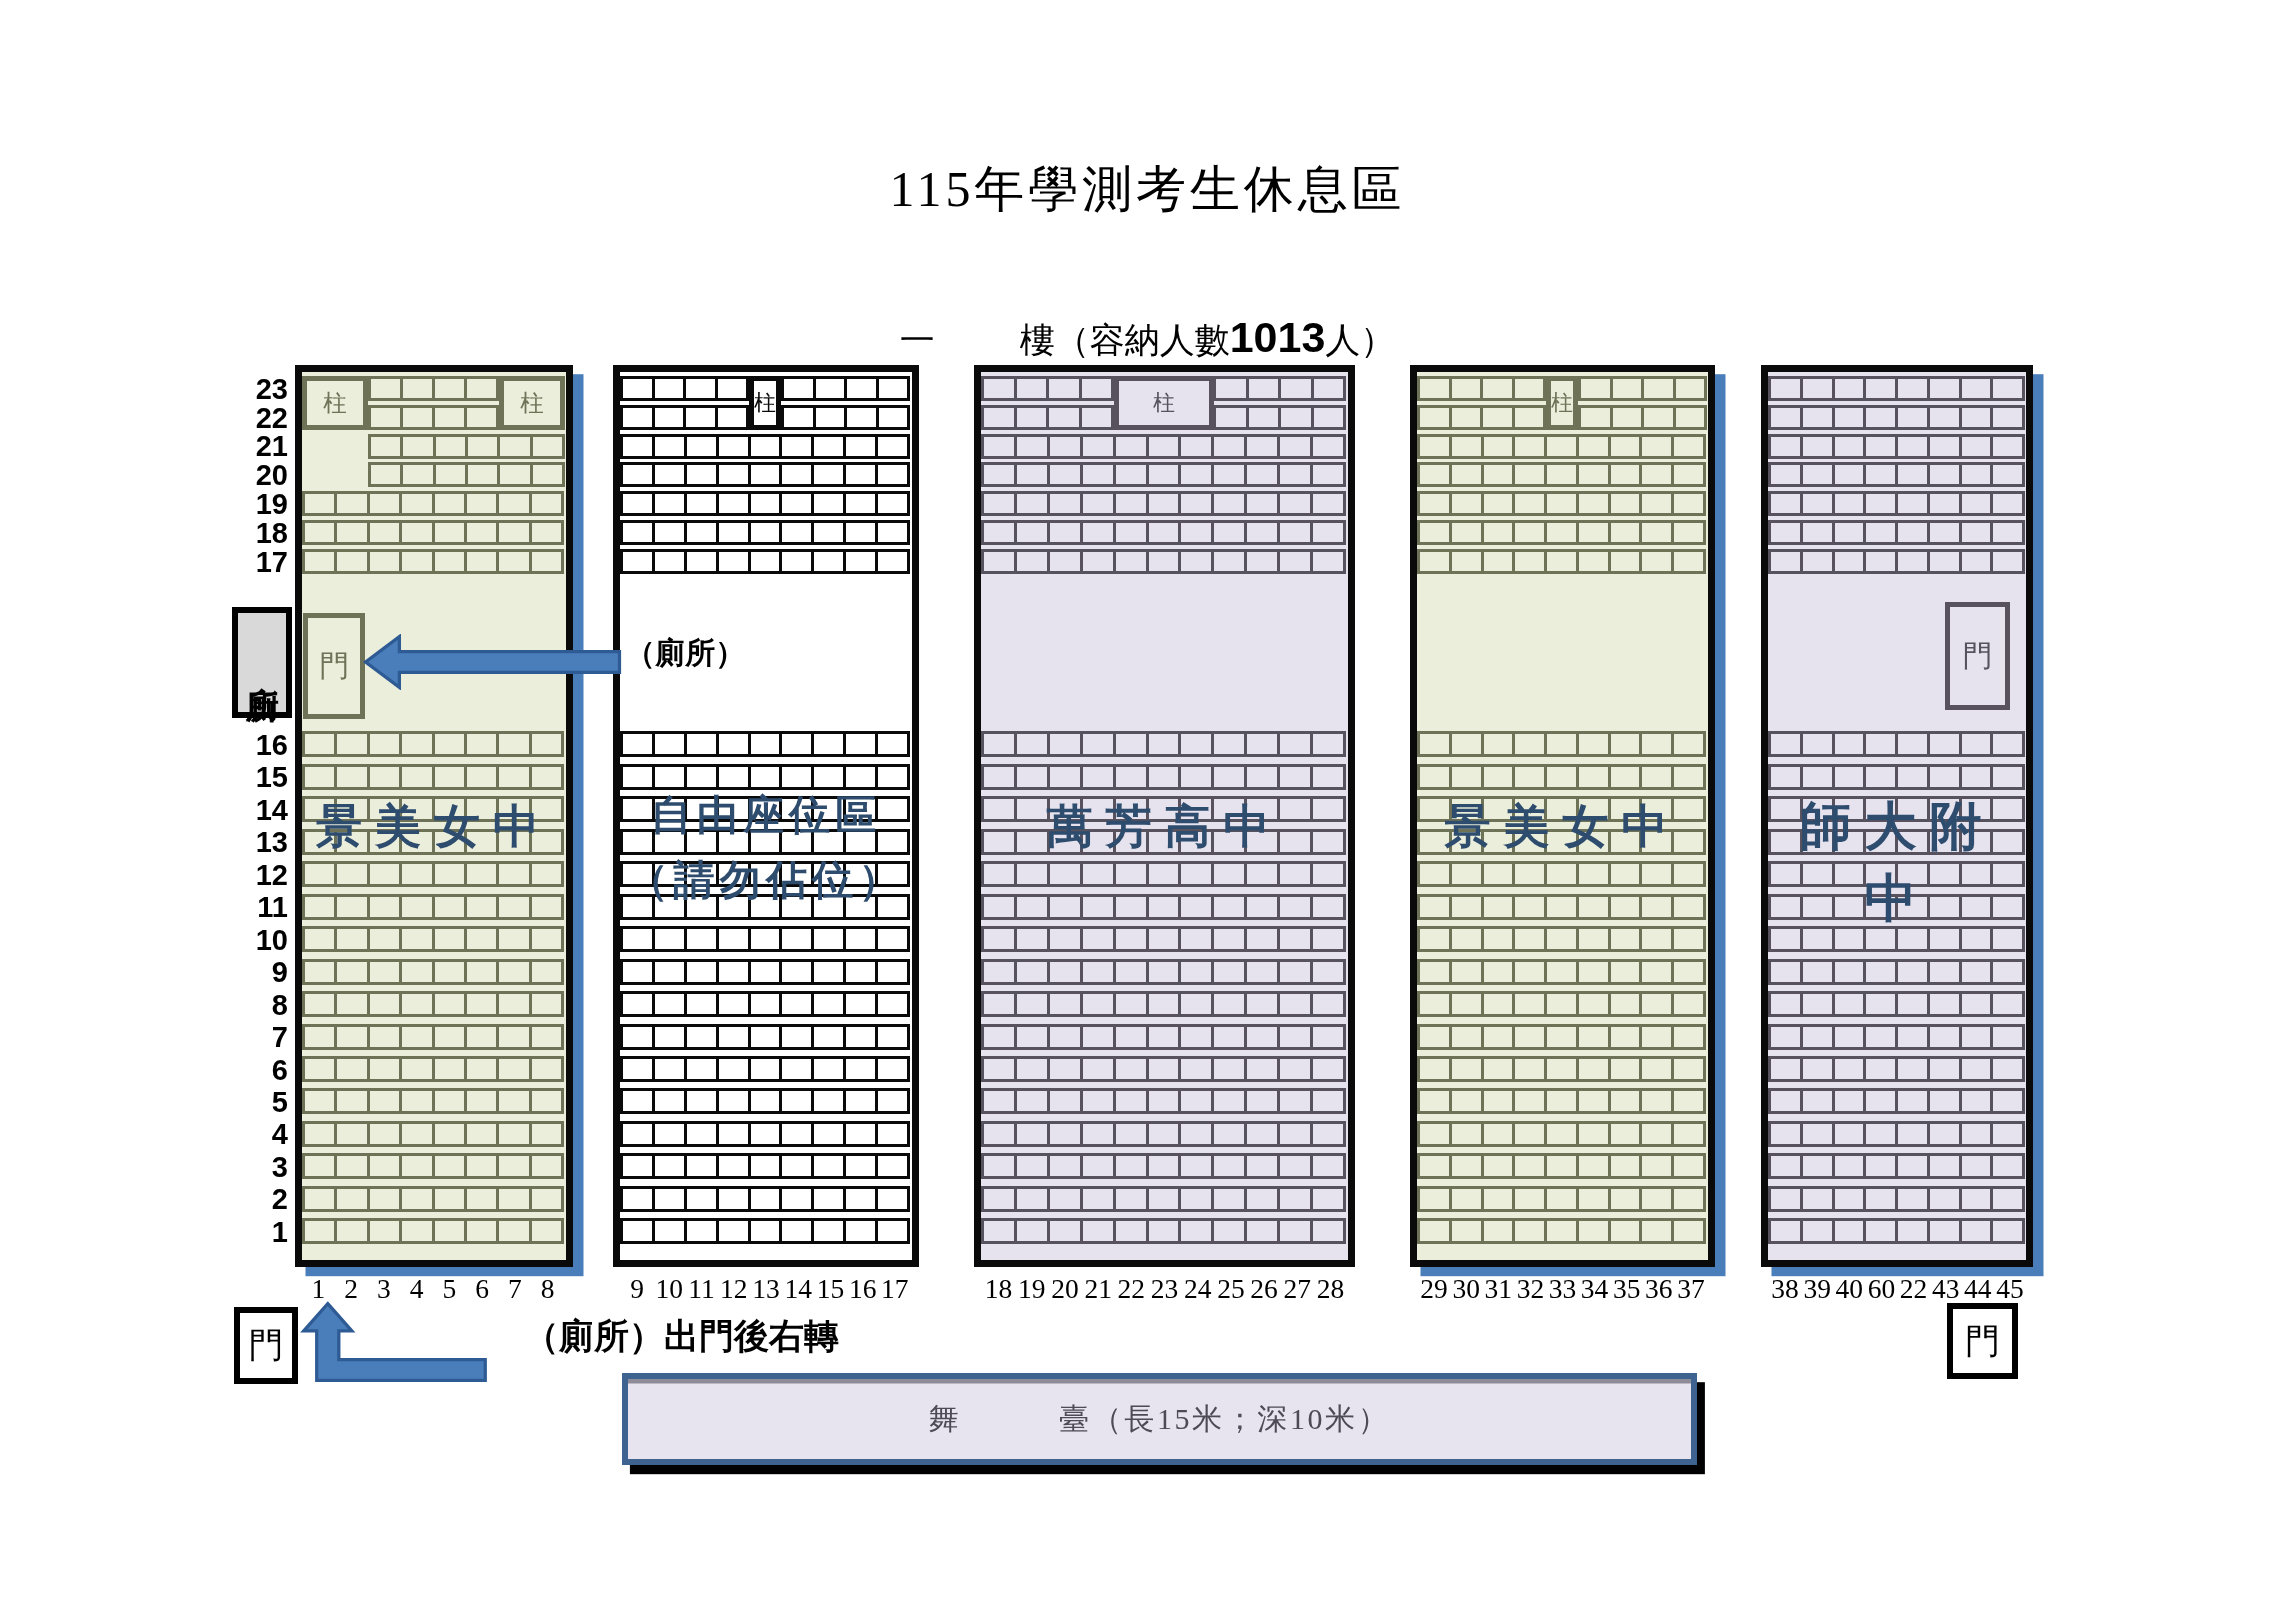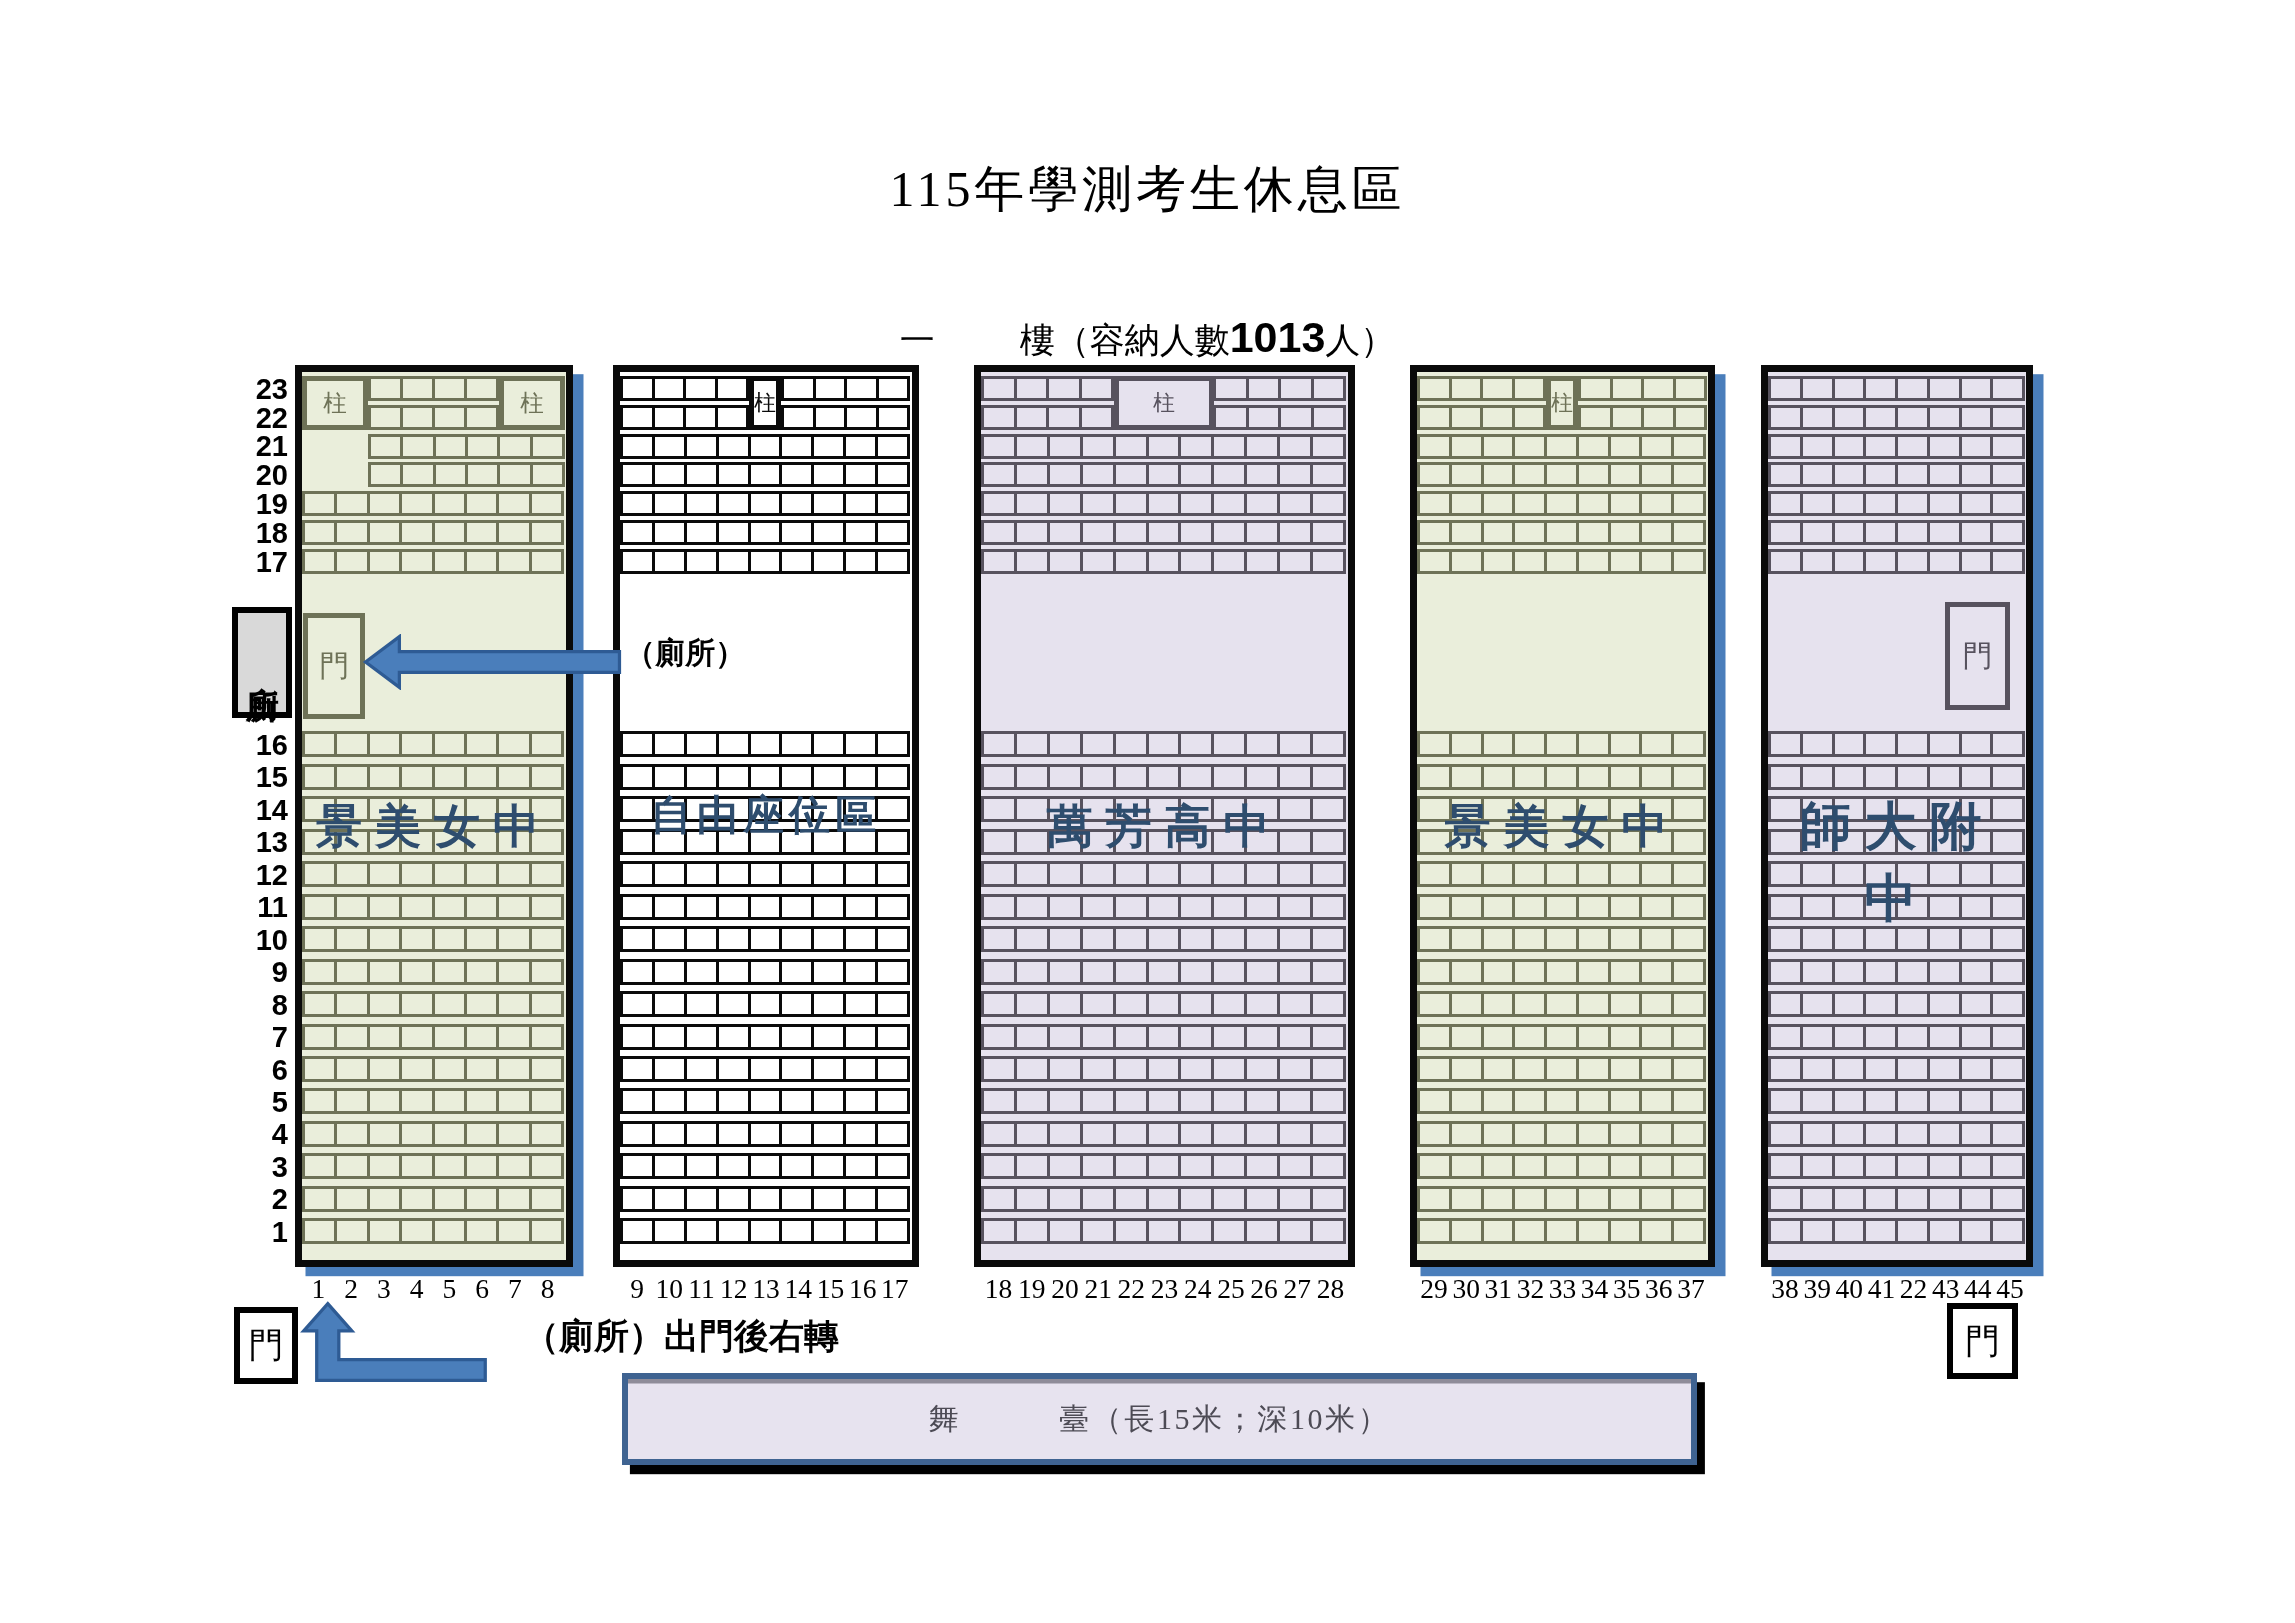--- a/index.html
+++ b/index.html
@@ -575,20 +575,21 @@
         <div class="seat" style="border-color: rgb(10, 10, 10);"></div>
         <div class="seat" style="border-color: rgb(10, 10, 10);"></div>
         <div class="seat" style="border-color: rgb(10, 10, 10);"></div>
         <div class="seat" style="border-color: rgb(10, 10, 10);"></div>
         <div class="seat" style="border-color: rgb(10, 10, 10);"></div>
         <div class="seat" style="border-color: rgb(10, 10, 10);"></div>
         <div class="seat" style="border-color: rgb(10, 10, 10);"></div>
       </div>
       <div class="blocklabel" style="top: 411px; font-size: 41px; line-height: 65px; letter-spacing: 5.2px;">
         <div>自由座位區</div>
+        <div>（請勿佔位）</div>
       </div>
     </div>
     <div class="colnums" style="left: 621px; width: 290px;">
       <span>9</span>
       <span>10</span>
       <span>11</span>
       <span>12</span>
       <span>13</span>
       <span>14</span>
       <span>15</span>
@@ -1416,21 +1417,21 @@
         <div class="seat" style="border-color: rgb(87, 82, 94);"></div>
       </div>
       <div class="blocklabel" style="top: 419px; font-size: 52px; line-height: 72px; letter-spacing: 13px;">
         <div>師大附中</div>
       </div>
     </div>
     <div class="colnums" style="left: 1769px; width: 257px;">
       <span>38</span>
       <span>39</span>
       <span>40</span>
-      <span>41</span>
+      <span>60</span>
       <span>22</span>
       <span>43</span>
       <span>44</span>
       <span>45</span>
     </div>
     <div class="rownum" style="top: 389px;">23</div>
     <div class="rownum" style="top: 418px;">22</div>
     <div class="rownum" style="top: 446px;">21</div>
     <div class="rownum" style="top: 475px;">20</div>
     <div class="rownum" style="top: 504px;">19</div>

